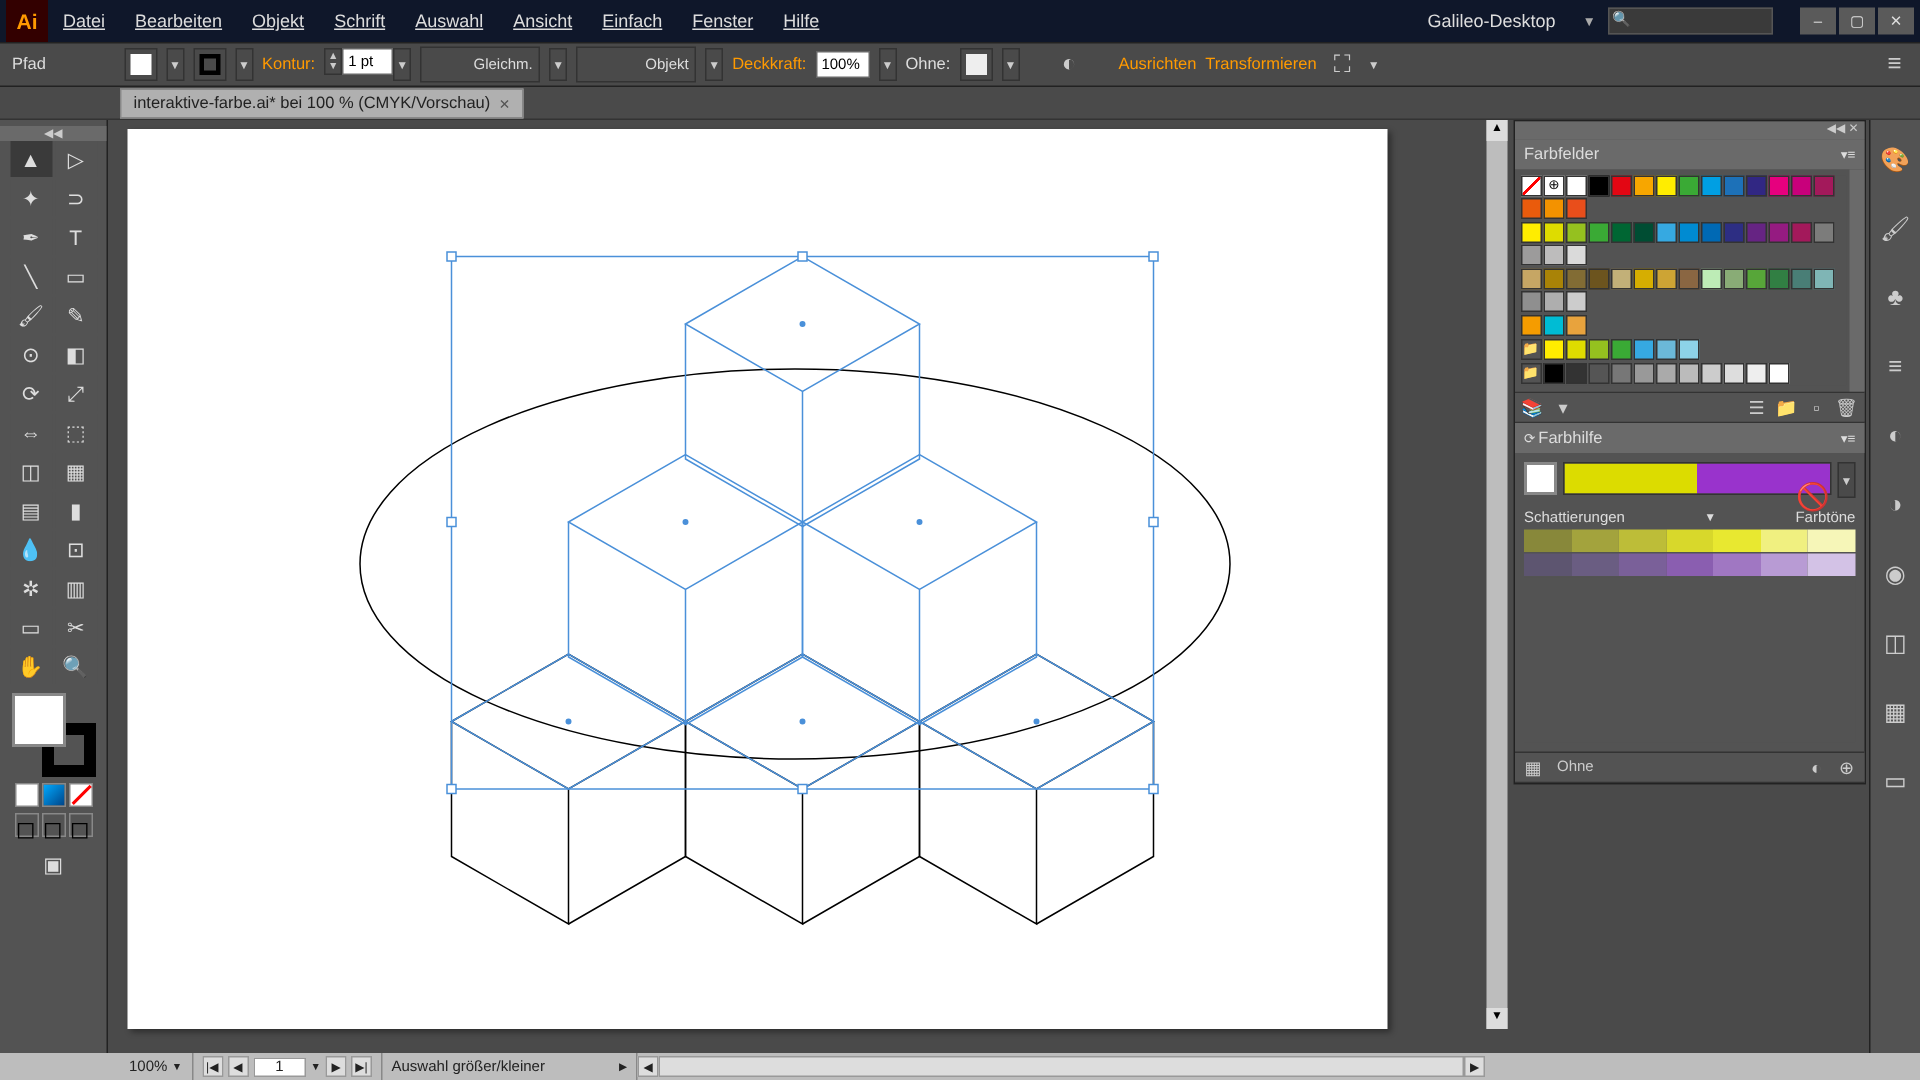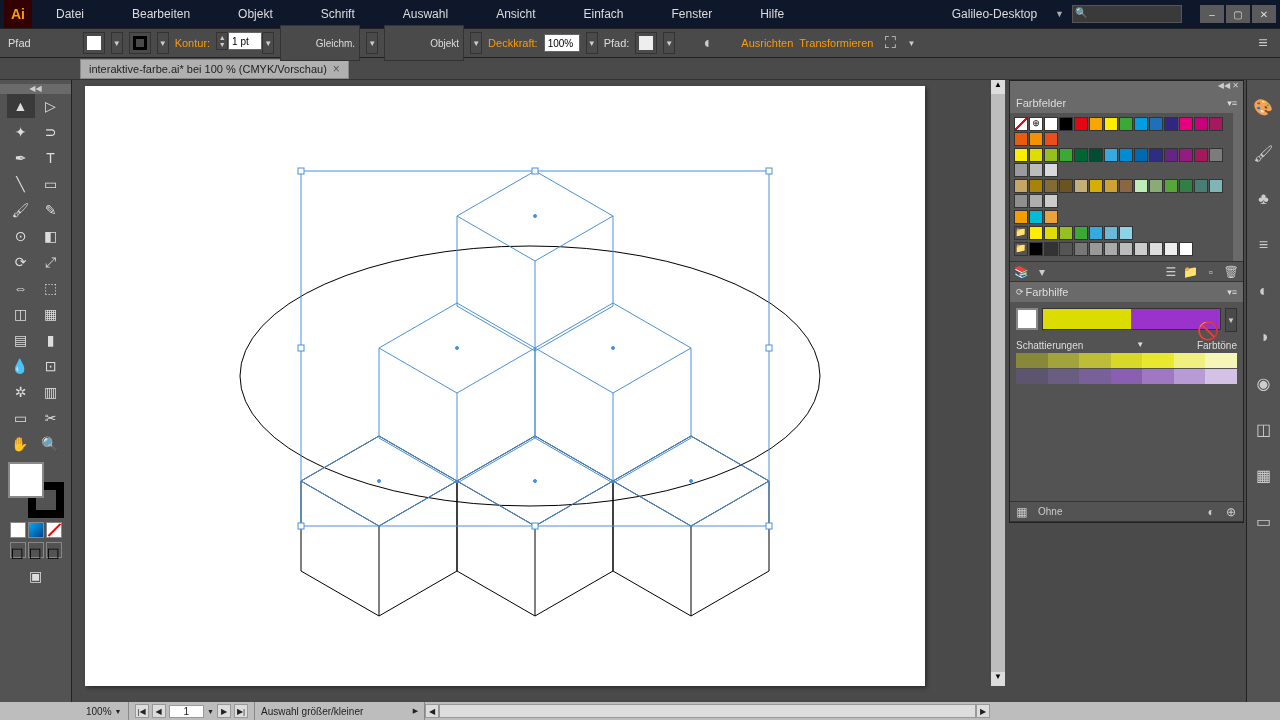--- a/index.html
+++ b/index.html
@@ -1,37 +1,37 @@
 <!DOCTYPE html>
 <html><head>
 <meta charset="utf-8">
 <style>
 * { margin: 0; padding: 0; box-sizing: border-box; font-family: "Segoe UI", Tahoma, sans-serif; }
 body { background: #4a4a4a; width: 1280px; height: 720px; overflow: hidden; position: relative; }
 
 
 .menubar { height: 28px; background: #0f172a; display: flex; align-items: center; padding: 0 4px; }
 .app-icon { width: 28px; height: 28px; background: #330000; color: #ff9a00; display: flex; align-items: center; justify-content: center; font-weight: bold; font-size: 14px; }
-.menu-item { color: #ddd; font-size: 12px; padding: 0 24px; height: 28px; line-height: 28px; cursor: default; }
+.menu-item { color: #ddd; font-size: 12px; padding: 0 10px; height: 28px; line-height: 28px; cursor: default; text-decoration: underline; }
 .menubar .right { margin-left: auto; display: flex; align-items: center; gap: 8px; }
 .workspace-sel { color: #ddd; font-size: 12px; padding: 0 10px; }
 .searchbox { background: #3a3a3a; border: 1px solid #555; width: 110px; height: 18px; position: relative; }
 .searchbox::before { content: "🔍"; font-size: 10px; color: #aaa; position: absolute; left: 2px; top: 1px; }
 .win-btns { display: flex; gap: 2px; margin-left: 10px; }
 .win-btn { width: 24px; height: 18px; background: #5a5a5a; color: #ddd; display: flex; align-items: center; justify-content: center; font-size: 10px; }
 
 
 .controlbar { height: 30px; background: #4a4a4a; border-top: 1px solid #222; border-bottom: 1px solid #222; display: flex; align-items: center; padding: 0 8px; gap: 6px; position: relative; }
 .ctl-label { color: #ddd; font-size: 11px; }
 .ctl-label.orange { color: #ff9a00; }
 .swatch-btn { width: 22px; height: 22px; display: flex; align-items: center; justify-content: center; background: #4a4a4a; border: 1px solid #333; position: relative; }
 .swatch-inner { width: 14px; height: 14px; }
 .dropdown-arrow { width: 12px; height: 22px; background: #4a4a4a; border: 1px solid #333; display: flex; align-items: center; justify-content: center; color: #ccc; font-size: 8px; }
 .ctl-input { background: #fff; border: 1px solid #666; height: 18px; font-size: 10px; padding: 0 3px; }
-.ctl-select { background: #4a4a4a; border: 1px solid #333; height: 36px; color: #ddd; font-size: 10px; padding: 0 4px; display: flex; align-items: center; min-width: 80px; }
+.ctl-select { background: #4a4a4a; border: 1px solid #333; height: 24px; color: #ddd; font-size: 10px; padding: 0 4px; display: flex; align-items: center; min-width: 80px; }
 .far-right { position: absolute; right: 6px; display:flex; align-items:center; gap:6px;}
 
 
 .doctab-bar { height: 22px; background: #4a4a4a; display: flex; align-items: center; padding-left: 80px; border-bottom: 1px solid #333;}
 .doctab { height: 20px; background: #b0b0b0; color: #222; font-size: 11px; padding: 0 8px; display: flex; align-items: center; gap: 6px; border: 1px solid #888;}
 .doctab .close { font-size: 12px; color: #555; }
 
 
 .mainarea { position: absolute; top: 80px; left: 0; right: 0; bottom: 18px; background: #4a4a4a; }
 .canvas-region { position: absolute; top: 0; left: 80px; right: 310px; bottom: 0; background: #4a4a4a; }
@@ -124,21 +124,21 @@
       <span style="flex:1;text-align:right;">Gleichm.</span>
     </div>
   <div class="dropdown-arrow">▼</div>
   <div class="ctl-select">
       <span style="flex:1;text-align:right;">Objekt</span>
     </div>
   <div class="dropdown-arrow">▼</div>
   <div class="ctl-label orange">Deckkraft:</div>
   <input class="ctl-input" style="width: 36px;" value="100%">
   <div class="dropdown-arrow">▼</div>
-  <div class="ctl-label">Pfad:</div>
+  <div class="ctl-label">Ohne:</div>
   <div class="swatch-btn">
       <div class="swatch-inner" style="background:#eee;"></div>
     </div>
   <div class="dropdown-arrow">▼</div>
   <div style="width:10px;"></div>
   <div class="dockicon">◐</div>
   <div style="width:10px;"></div>
   <div class="ctl-label orange">Ausrichten</div>
   <div class="ctl-label orange">Transformieren</div>
   <div class="dockicon">⛶</div>

